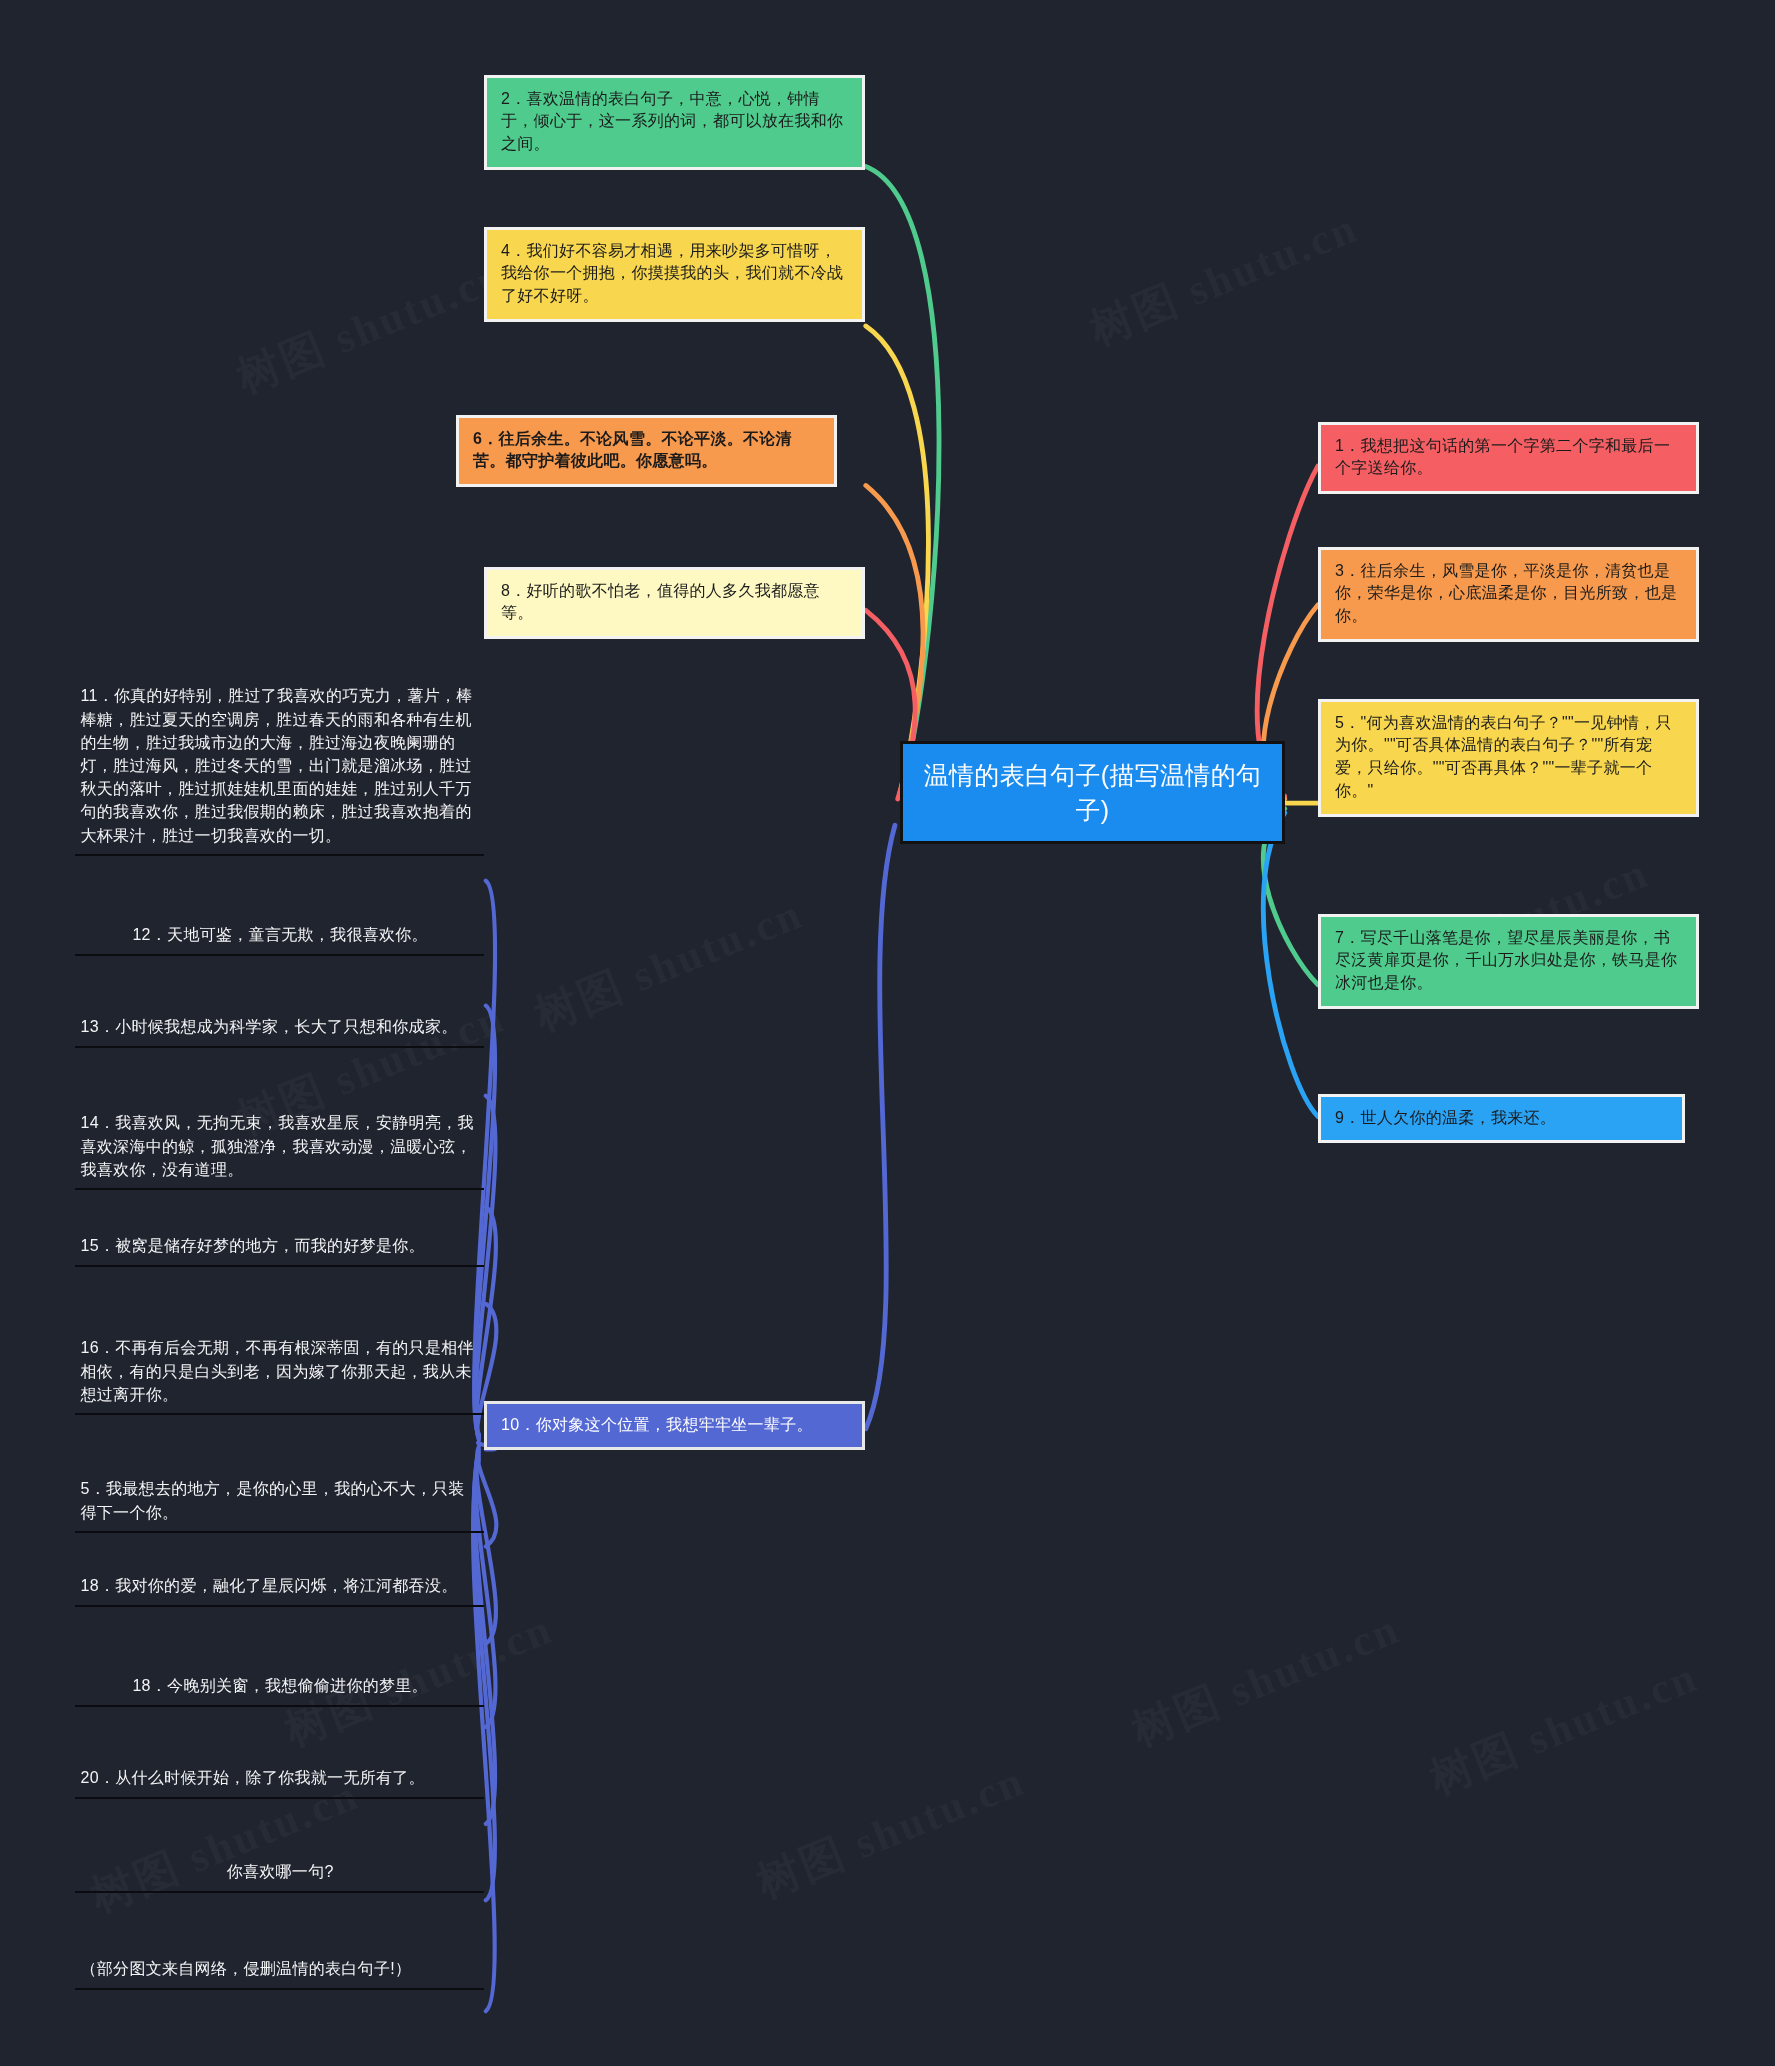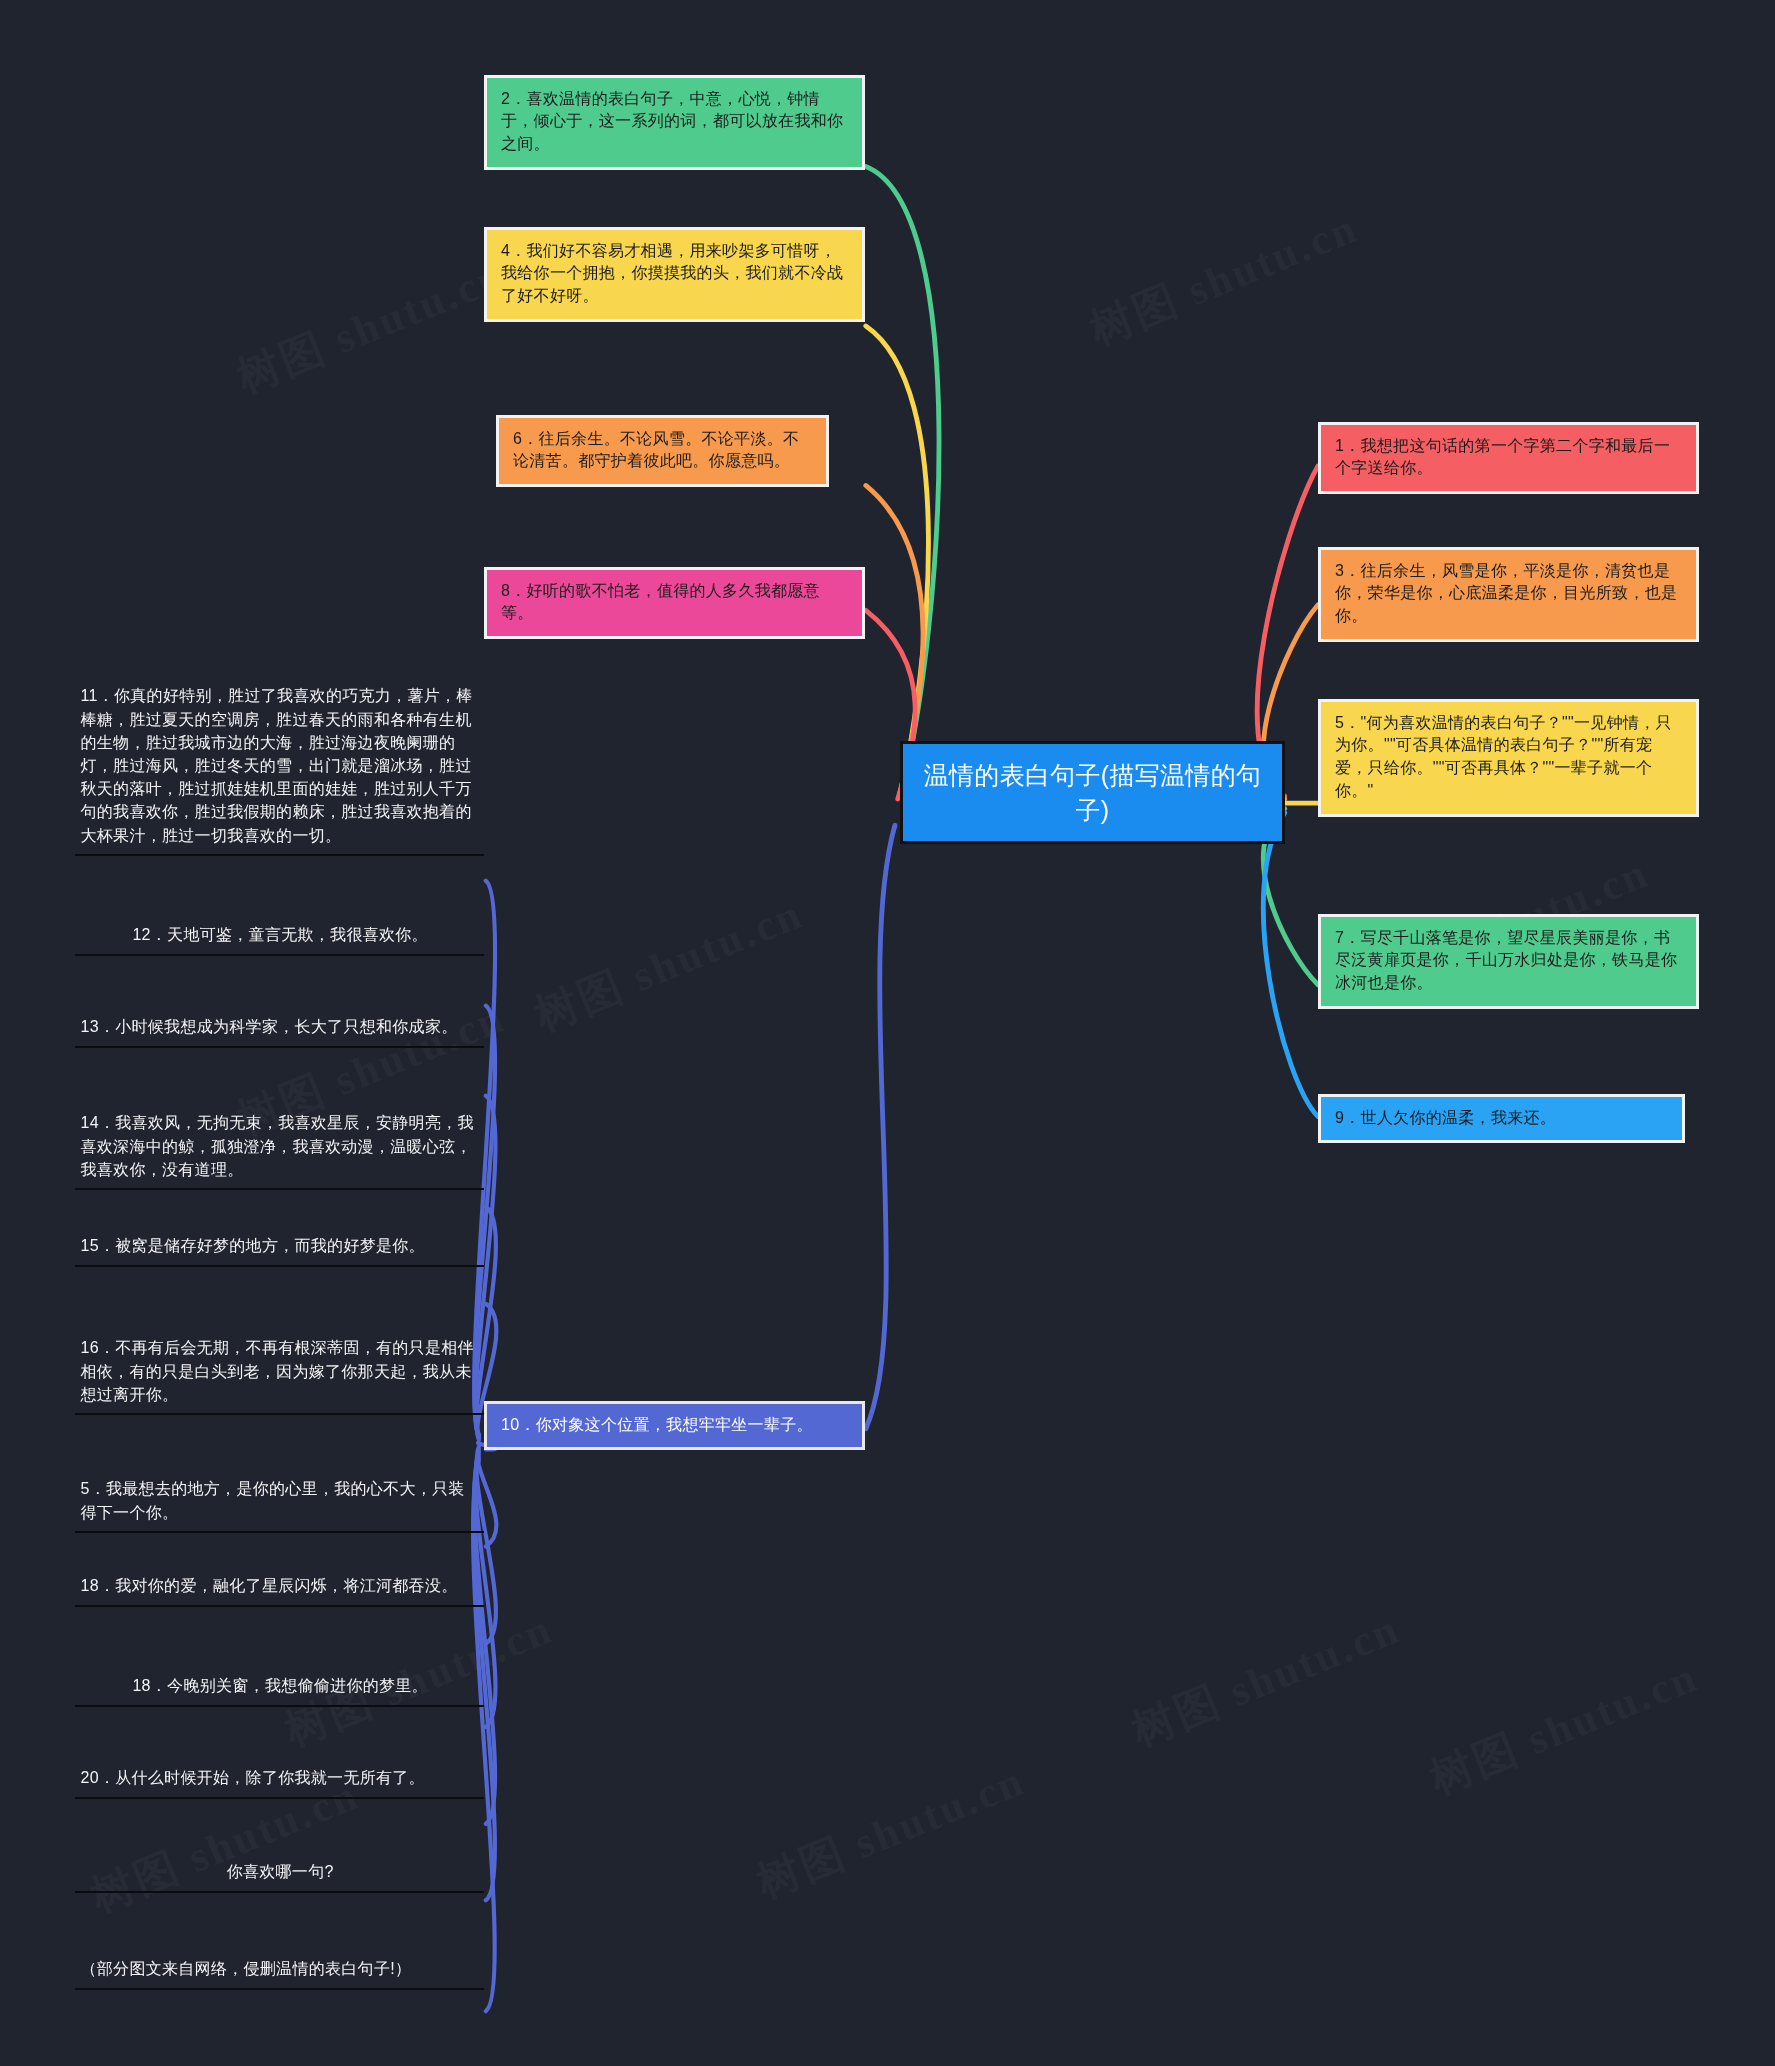--- a/index.html
+++ b/index.html
@@ -139,25 +139,25 @@
 </div>
 
 <div class="node" style="left:484px; top:75px; width:381px; background:#4ecb8d;">
   <span>2．喜欢温情的表白句子，中意，心悦，钟情于，倾心于，这一系列的词，都可以放在我和你之间。</span>
 </div>
 
 <div class="node" style="left:484px; top:227px; width:381px; background:#f8d64e;">
   <span>4．我们好不容易才相遇，用来吵架多可惜呀，我给你一个拥抱，你摸摸我的头，我们就不冷战了好不好呀。</span>
 </div>
 
-<div class="node" style="left:496px; top:415px; width:333px; background:#f89a4d;">
+<div class="node" style="left:456px; top:415px; width:381px; background:#f89a4d;font-weight:bold;">
   <span>6．往后余生。不论风雪。不论平淡。不论清苦。都守护着彼此吧。你愿意吗。</span>
 </div>
 
-<div class="node" style="left:484px; top:567px; width:381px; background:#ec4899;">
+<div class="node" style="left:484px; top:567px; width:381px; background:#fef9c3;">
   <span>8．好听的歌不怕老，值得的人多久我都愿意等。</span>
 </div>
 
 <div class="node" style="left:1318px; top:422px; width:381px; background:#f55f63;">
   <span>1．我想把这句话的第一个字第二个字和最后一个字送给你。</span>
 </div>
 
 <div class="node" style="left:1318px; top:547px; width:381px; background:#f89a4d;">
   <span>3．往后余生，风雪是你，平淡是你，清贫也是你，荣华是你，心底温柔是你，目光所致，也是你。</span>
 </div>

